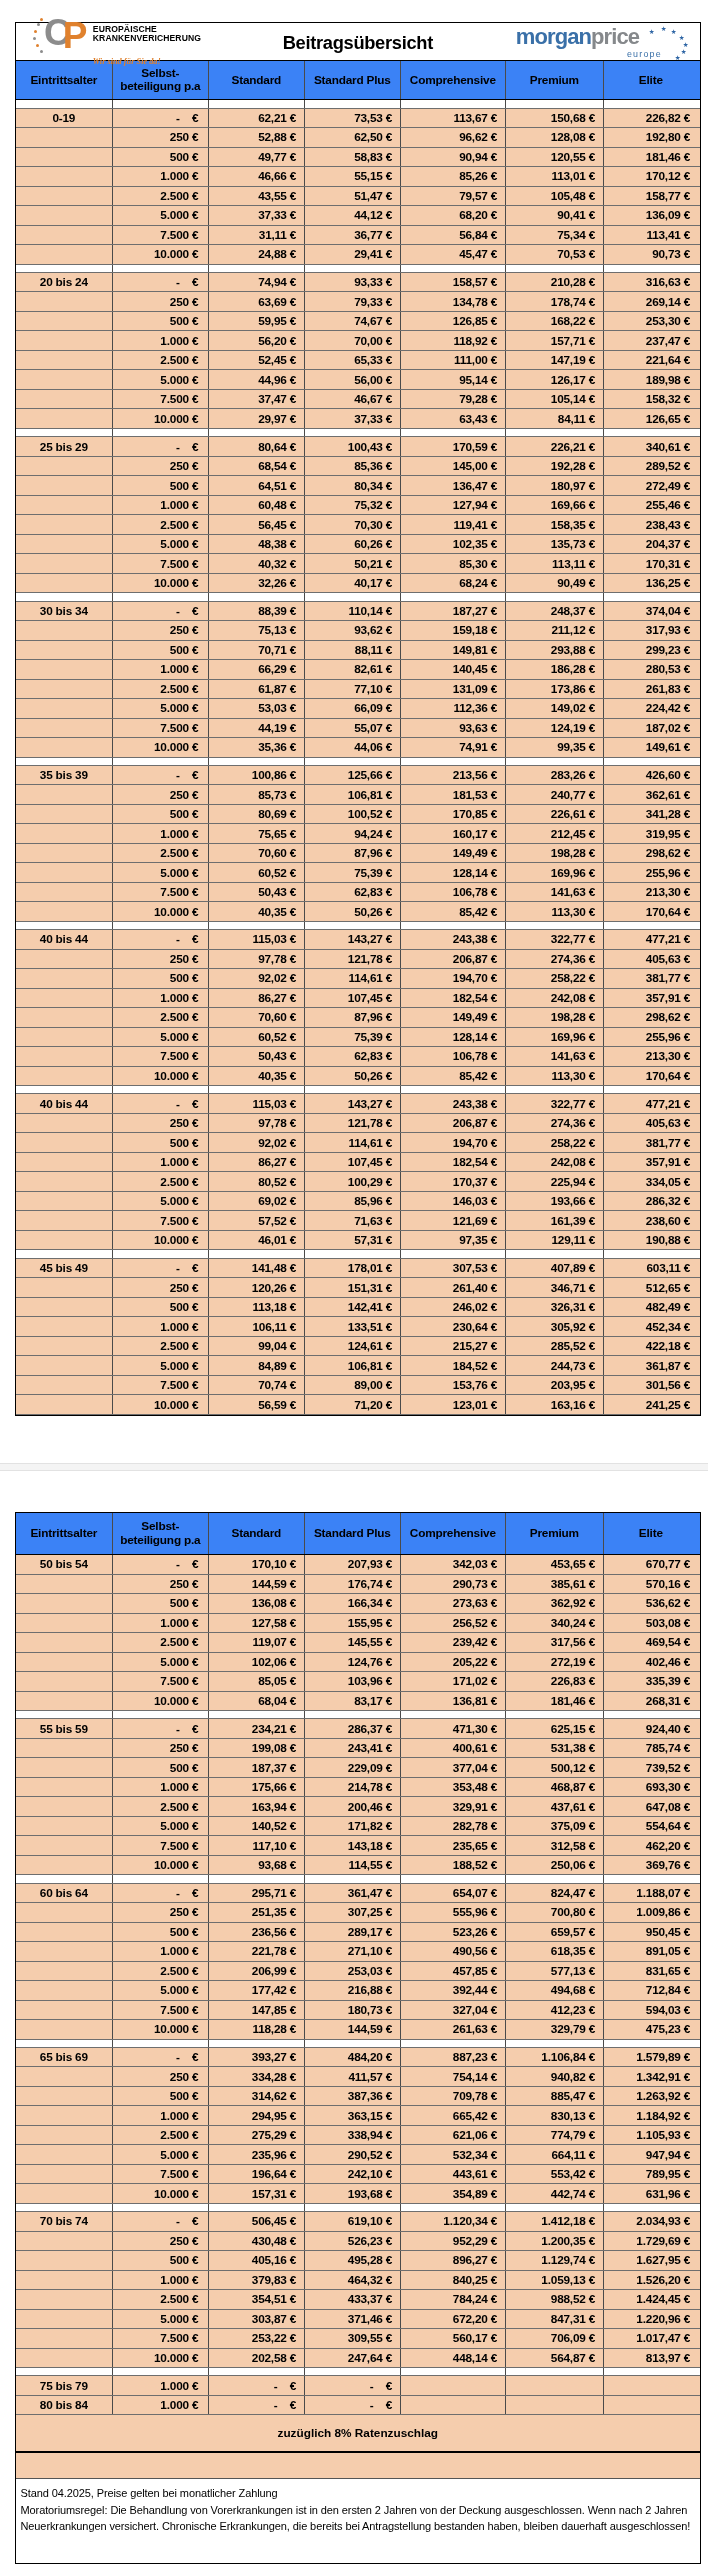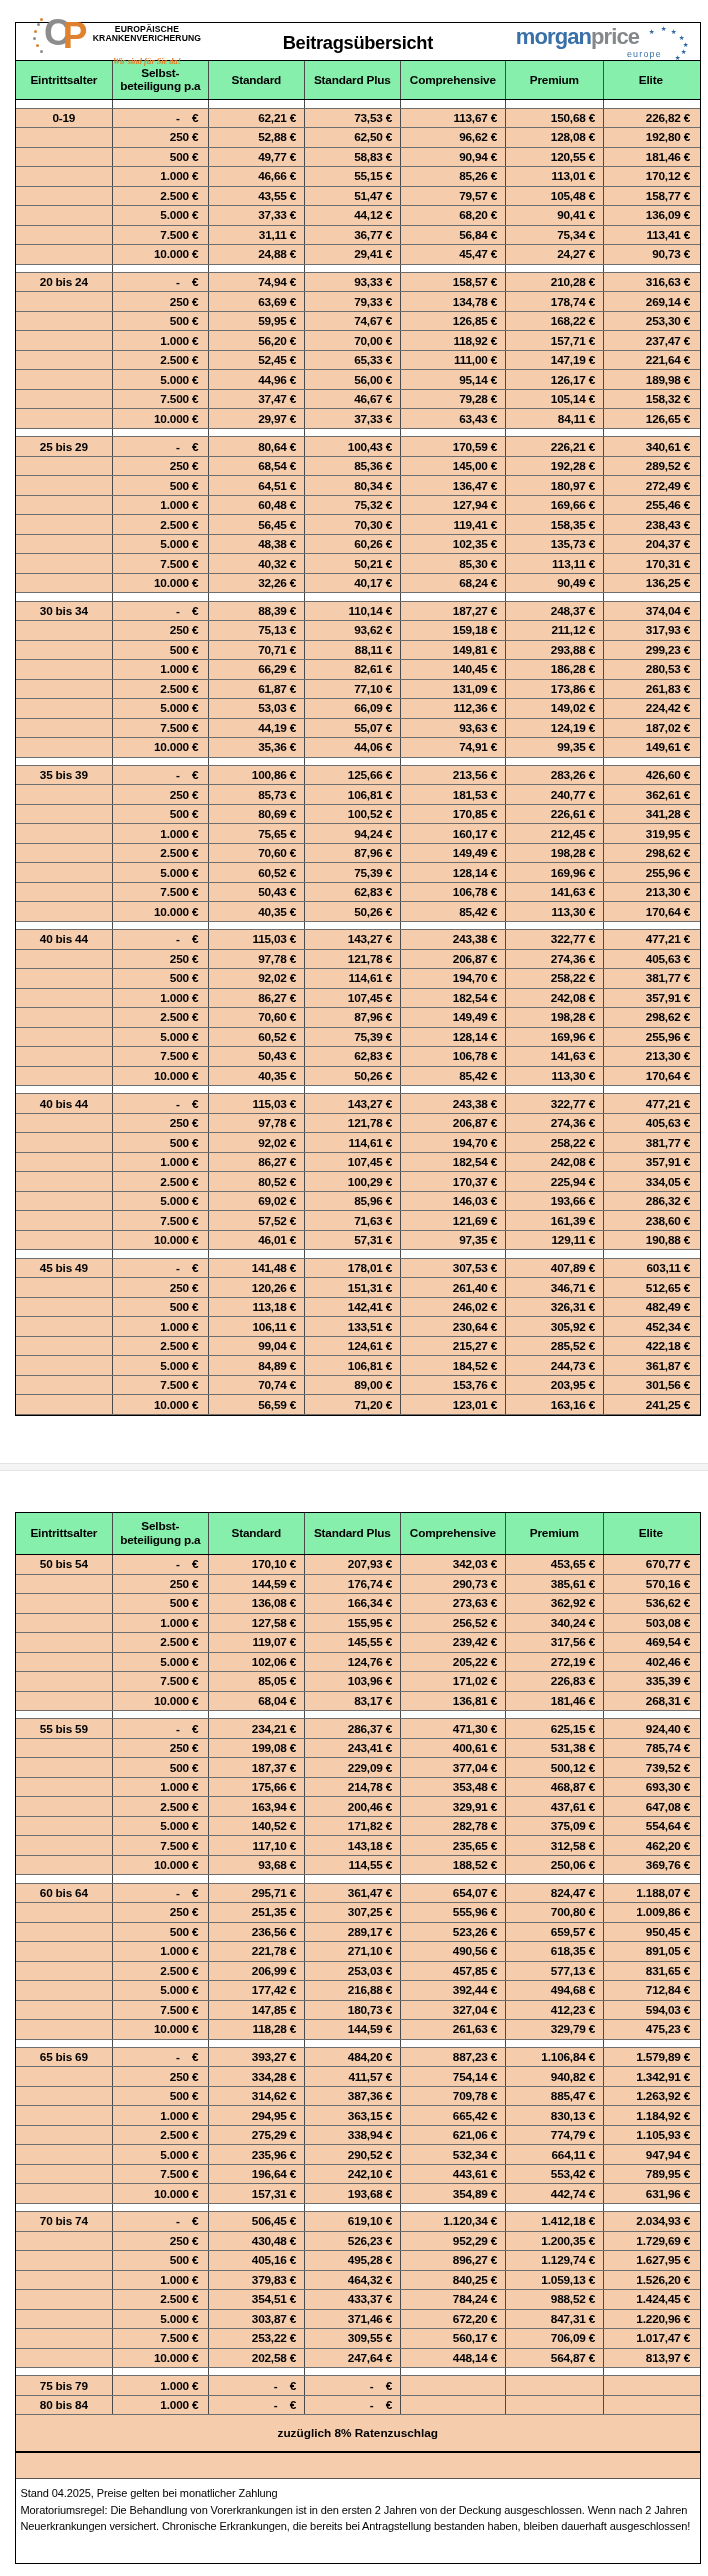--- a/index.html
+++ b/index.html
@@ -11,36 +11,36 @@
   #table1{top:22.4px;}
   #table2{top:1512px;}
 
   
   .banner{height:37px;border-bottom:1.2px solid #000;display:flex;align-items:center;position:relative;background:#fff;}
   .logo-left{display:flex;align-items:flex-start;padding-left:20px;width:195px;box-sizing:border-box;}
   .monogram{position:relative;width:57px;height:35px;flex:0 0 auto;}
   .mono-c{position:absolute;left:8.3px;top:-4.7px;font-size:37px;font-weight:900;color:#8c8c8c;letter-spacing:-1.2px;}
   .mono-p{position:absolute;left:27px;top:-2.4px;font-size:37px;font-weight:900;color:#e0812d;}
   .dot{position:absolute;border-radius:50%;width:3px;height:3px;}
-  .company{padding-top:8px;line-height:1.05;text-align:center;}
+  .company{padding-top:8px;line-height:1.05;}
   .company .l{font-size:8.6px;font-weight:700;letter-spacing:0.1px;}
   .tagline{font-family:"Liberation Serif", serif;font-style:italic;font-weight:700;
            color:#e0812d;font-size:8.3px;margin-top:15px;}
   .title{position:absolute;left:0;right:0;text-align:center;top:8.3px;
          font-size:18.3px;font-weight:700;letter-spacing:-0.3px;}
   .logo-right{position:absolute;right:7px;top:2.4px;width:177px;height:33px;}
   .mp-main{font-size:22px;font-weight:700;letter-spacing:-0.9px;line-height:1;margin-top:0;}
   .mp-morgan{color:#3a70a8;}
   .mp-price{color:#85888b;}
   .mp-europe{position:absolute;right:31px;top:23.6px;font-size:8.9px;color:#3a70a8;letter-spacing:1.2px;font-weight:400;}
   .star{position:absolute;color:#2f66a5;font-size:6.5px;line-height:1;}
 
   
   .ghead,.row{display:grid;grid-template-columns:97px 96px 96px 96px 105px 98px 94px;}
-  .ghead{background:#86efac;border-bottom:1.8px solid #000;}
+  .ghead{background:#3b82f6;border-bottom:1.8px solid #000;}
   #table1 .ghead{height:38px;}
   #table2 .ghead{height:41px;}
   .hcell{display:flex;flex-direction:column;align-items:center;justify-content:center;
          font-size:11.8px;font-weight:700;letter-spacing:-0.2px;border-right:0.6px solid #4a4a4a;line-height:1.15;}
   .hcell:last-child{border-right:none;}
 
   .row{height:19.5px;box-sizing:border-box;border-bottom:0.6px solid #6e6e6e;background:#f5cdad;}
   .row.spacer{height:8.3px;background:#fff;}
   .cell{display:flex;align-items:center;border-right:0.6px solid #4a4a4a;
         font-size:11.8px;font-weight:700;letter-spacing:-0.2px;box-sizing:border-box;}
@@ -185,21 +185,21 @@
           <div class="cell price">56,84 €</div>
           <div class="cell price">75,34 €</div>
           <div class="cell price">113,41 €</div>
         </div>
         <div class="row">
           <div class="cell age"></div>
           <div class="cell sb">10.000 €</div>
           <div class="cell price">24,88 €</div>
           <div class="cell price">29,41 €</div>
           <div class="cell price">45,47 €</div>
-          <div class="cell price">24,27 €</div>
+          <div class="cell price">70,53 €</div>
           <div class="cell price">90,73 €</div>
         </div>
         <div class="row spacer">
           <div class="cell"></div>
           <div class="cell"></div>
           <div class="cell"></div>
           <div class="cell"></div>
           <div class="cell"></div>
           <div class="cell"></div>
           <div class="cell"></div>

